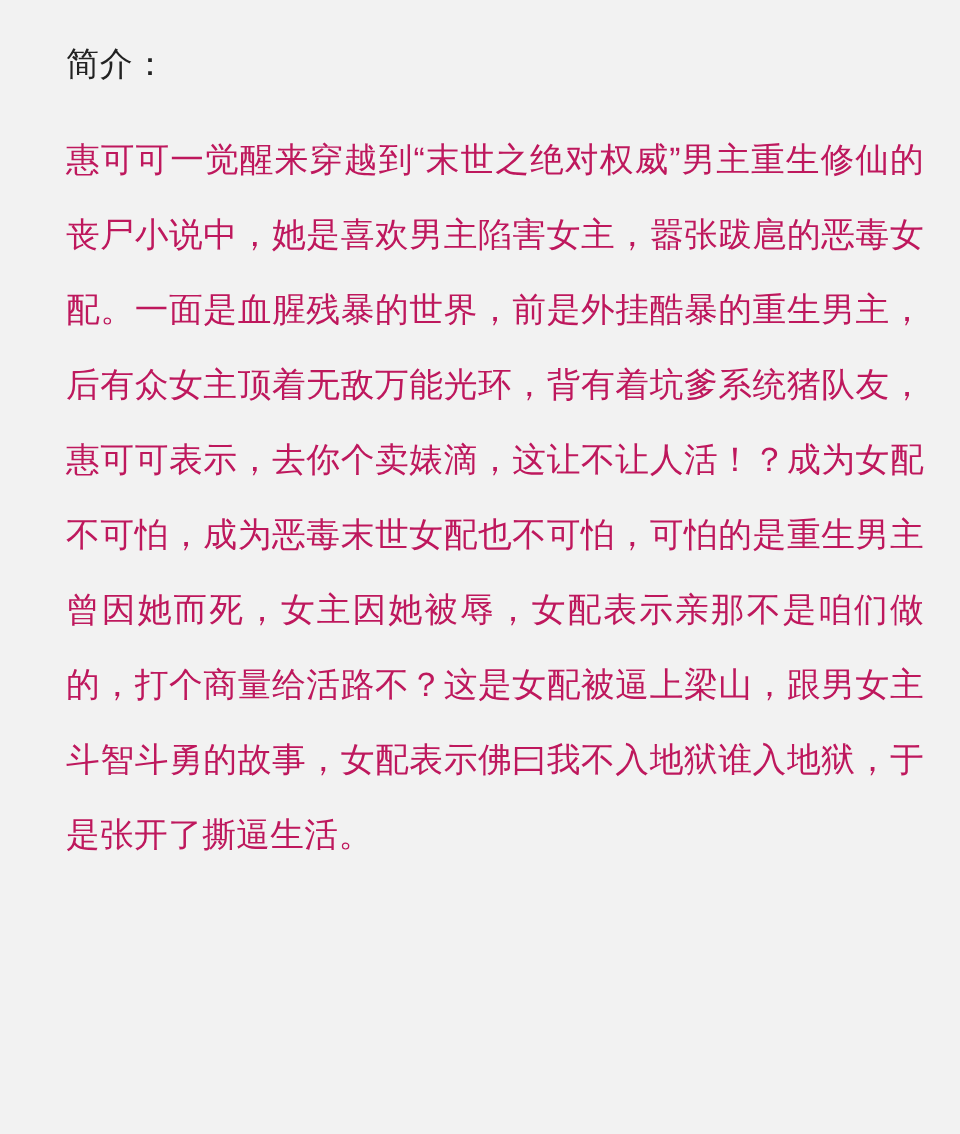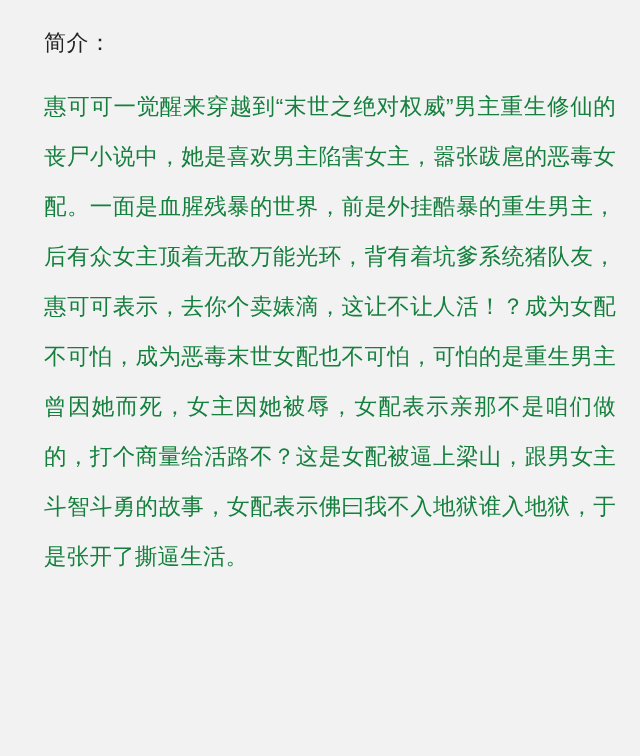--- a/index.html
+++ b/index.html
@@ -25,21 +25,21 @@
     font-size: 22px;
     line-height: 34px;
     color: #222222;
     margin: 0 0 22px 0;
     letter-spacing: 0.5px;
     white-space: pre-wrap;
   }
   .body-text {
     font-size: 22.5px;
     line-height: 50px;
-    color: #15803d;
+    color: #be185d;
     margin: 0;
     text-align: justify;
     text-justify: inter-character;
     letter-spacing: 0.2px;
     white-space: pre-wrap;
     word-break: break-all;
   }
 </style>
 </head>
 <body>

